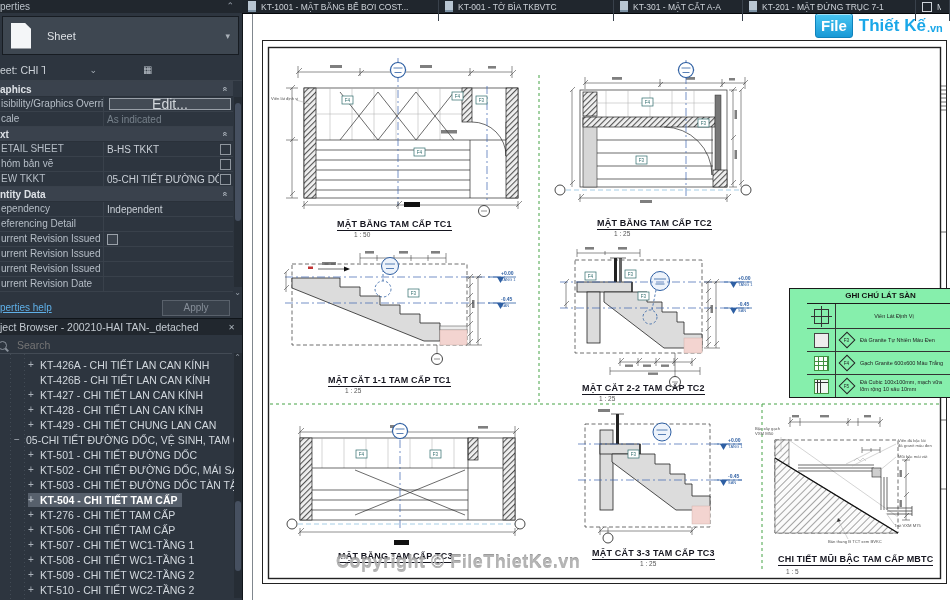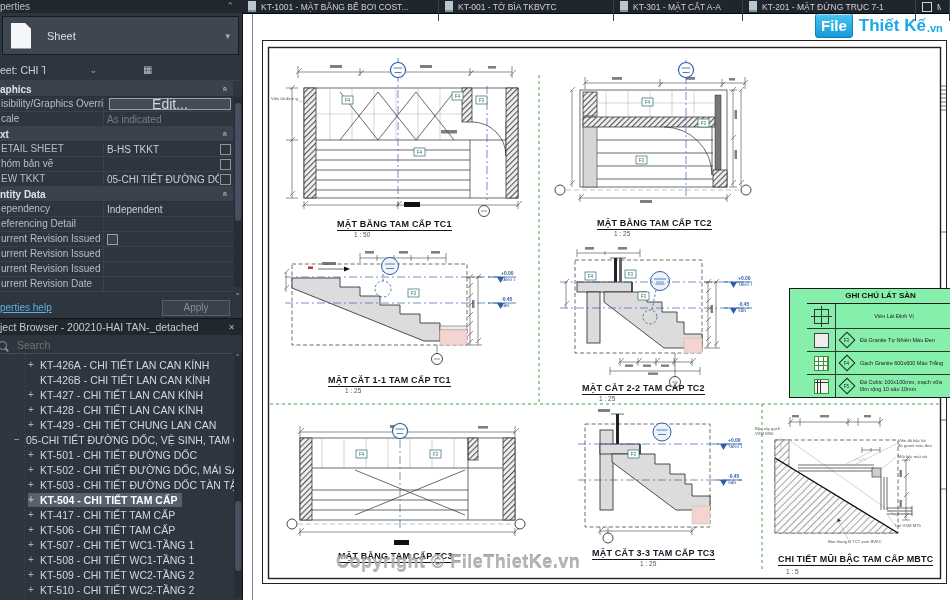--- a/index.html
+++ b/index.html
@@ -303,21 +303,21 @@
       </div>
       <div class="titem selected">
         <span class="row-inner">
           <span class="texp">+</span>
           <span class="tlabel2">KT-504 - CHI TIẾT TAM CẤP</span>
         </span>
       </div>
       <div class="titem">
         <span class="row-inner">
           <span class="texp">+</span>
-          <span class="tlabel2">KT-417 - CHI TIẾT TAM CẤP</span>
+          <span class="tlabel2">KT-276 - CHI TIẾT TAM CẤP</span>
         </span>
       </div>
       <div class="titem">
         <span class="row-inner">
           <span class="texp">+</span>
           <span class="tlabel2">KT-506 - CHI TIẾT TAM CẤP</span>
         </span>
       </div>
       <div class="titem">
         <span class="row-inner">

